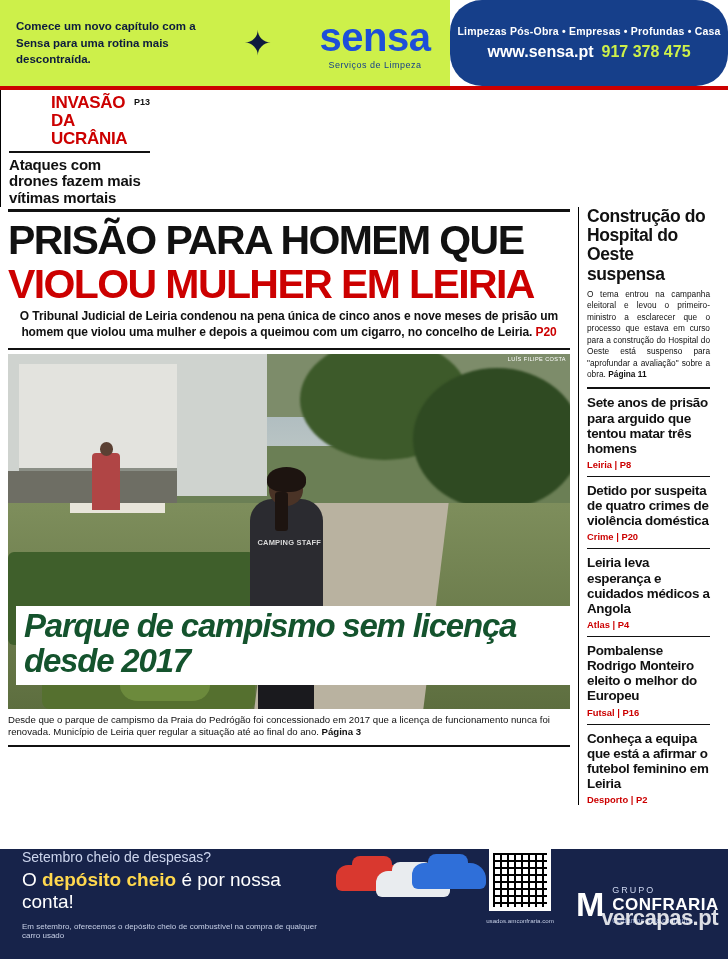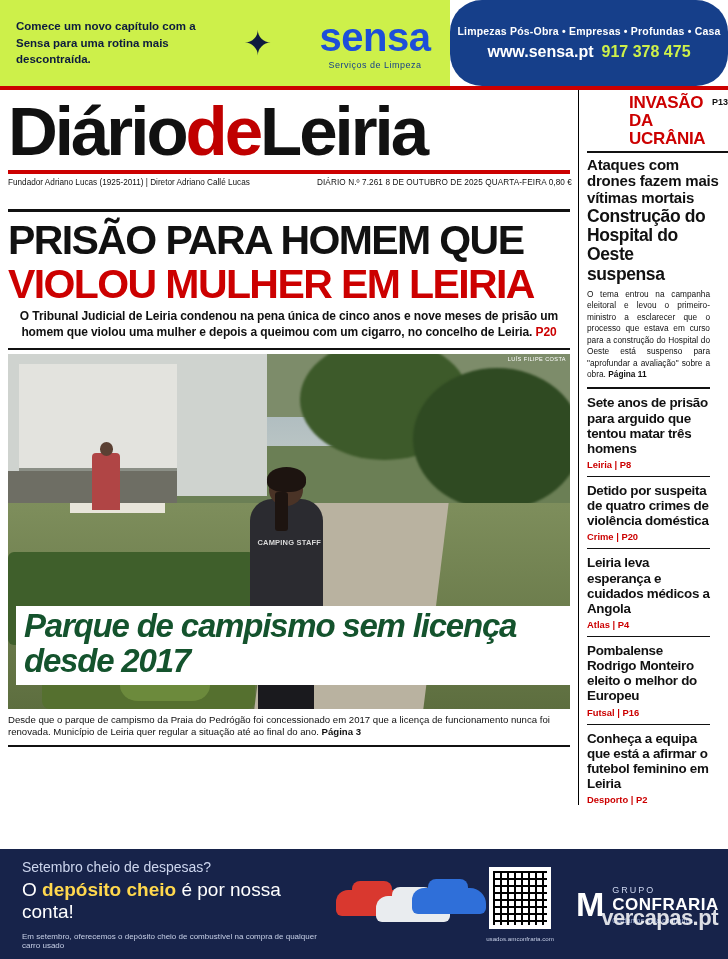--- a/index.html
+++ b/index.html
@@ -215,21 +215,21 @@
   .r-kicker {
     font-size: 9.4px; font-weight:bold; color:#cc0000; margin-top:3px;
   }
 
   
   .bottom-ad {
     position:absolute; left:0; bottom:0;
     width:728px; height:110px;
     background:#17234a;
     color:#fff;
-    display:flex; align-items:center;
+    display:flex; 
   }
   .bad-left { padding-left:22px; width: 330px; }
   .bad-l1 { font-size:14px; color:#cdd6ee; }
   .bad-l2 { font-size:19px; margin-top:4px; }
   .bad-l2 b { color:#ffd84d; font-weight:bold; }
   .bad-l3 { font-size:8px; color:#c6cfe6; margin-top:9px; }
   .bad-cars { width: 150px; position:relative; height:60px; }
   .car {
     position:absolute; width:74px; height:26px; border-radius:12px 16px 6px 6px;
   }
@@ -275,28 +275,20 @@
     <div class="ad-right">
       <div class="services">Limpezas Pós-Obra • Empresas • Profundas • Casa</div>
       <div class="contact">
         <span class="site">www.sensa.pt</span><span class="phone">917 378 475</span>
       </div>
     </div>
   </div>
   <div class="ad-rule"></div>
 
   <div class="masthead-wrap">
-    <div class="masthead">
-      <div class="masthead-title"><span>Diário</span><span class="de">de</span><span>Leiria</span></div>
-      <div class="masthead-underline"></div>
-      <div class="masthead-meta">
-        <div class="left">Fundador Adriano Lucas (1925-2011)  |  Diretor Adriano Callé Lucas</div>
-        <div class="right">DIÁRIO N.º 7.261  8 DE OUTUBRO DE 2025  QUARTA-FEIRA  0,80 €</div>
-      </div>
-    </div>
 
     <div class="right-col">
       <div class="invasao-box">
         <div class="invasao-head">
           <div class="invasao-title">
             <div>INVASÃO</div>
             <div>DA UCRÂNIA</div>
           </div>
           <div class="invasao-page">P13</div>
         </div>

